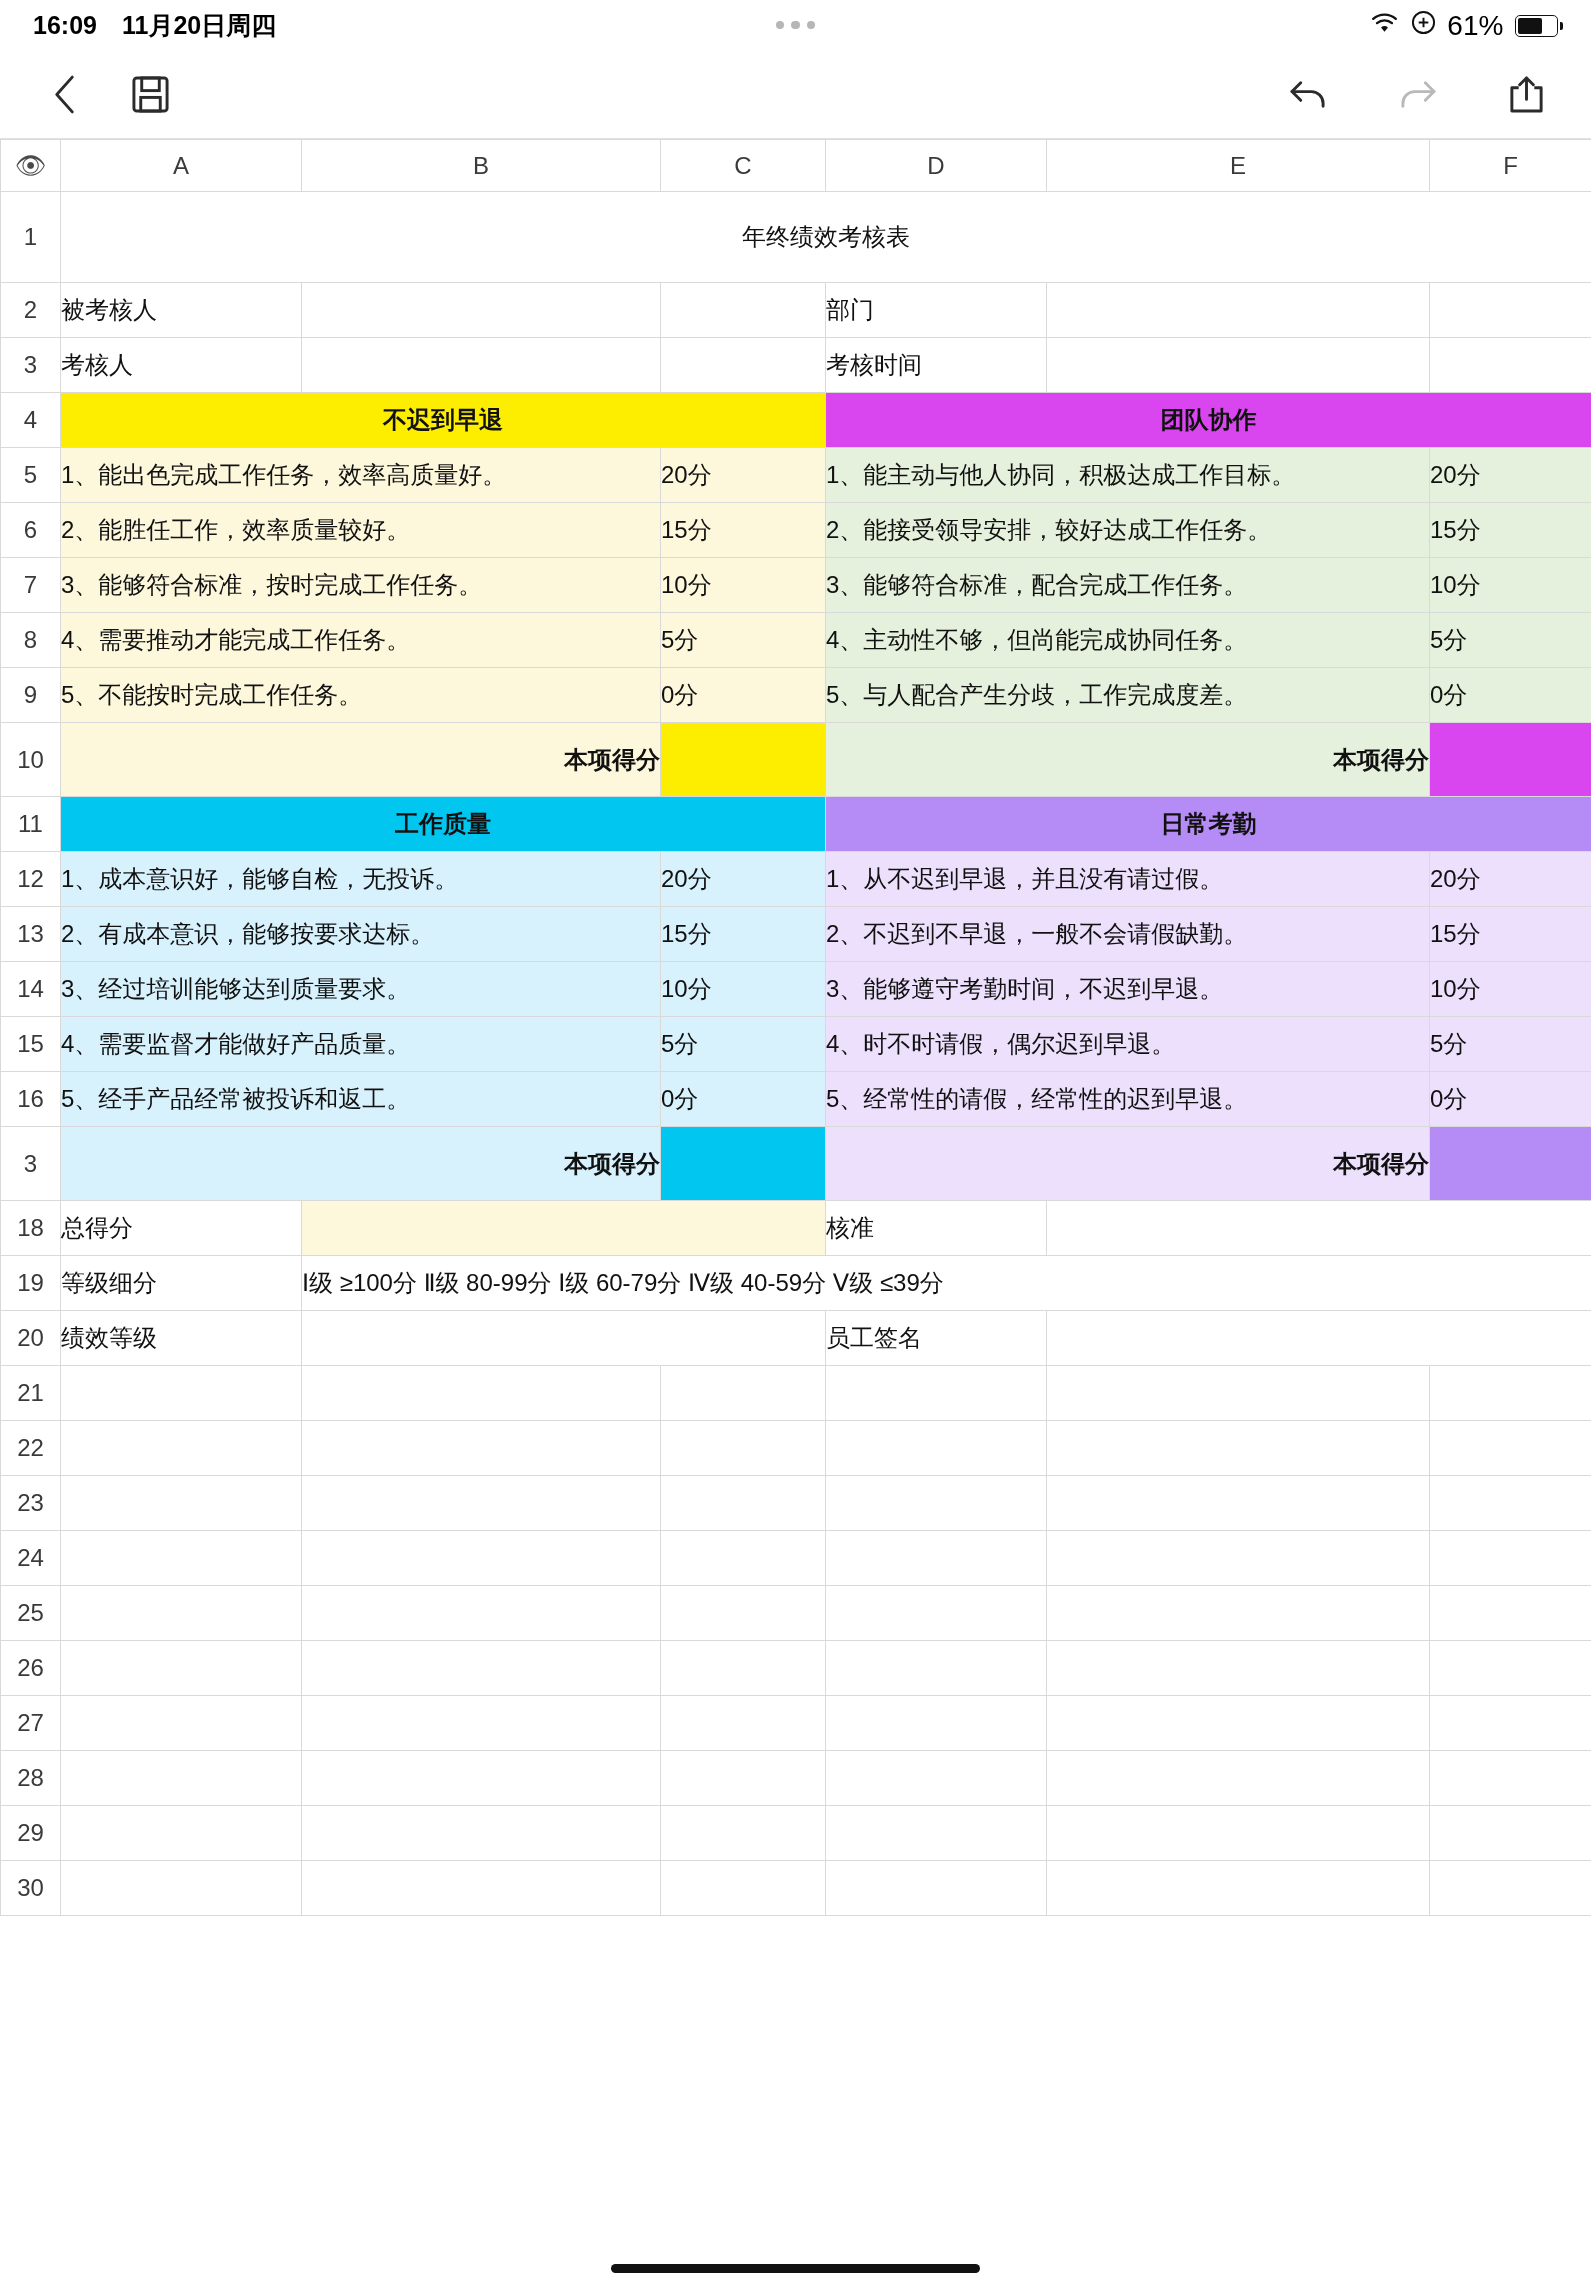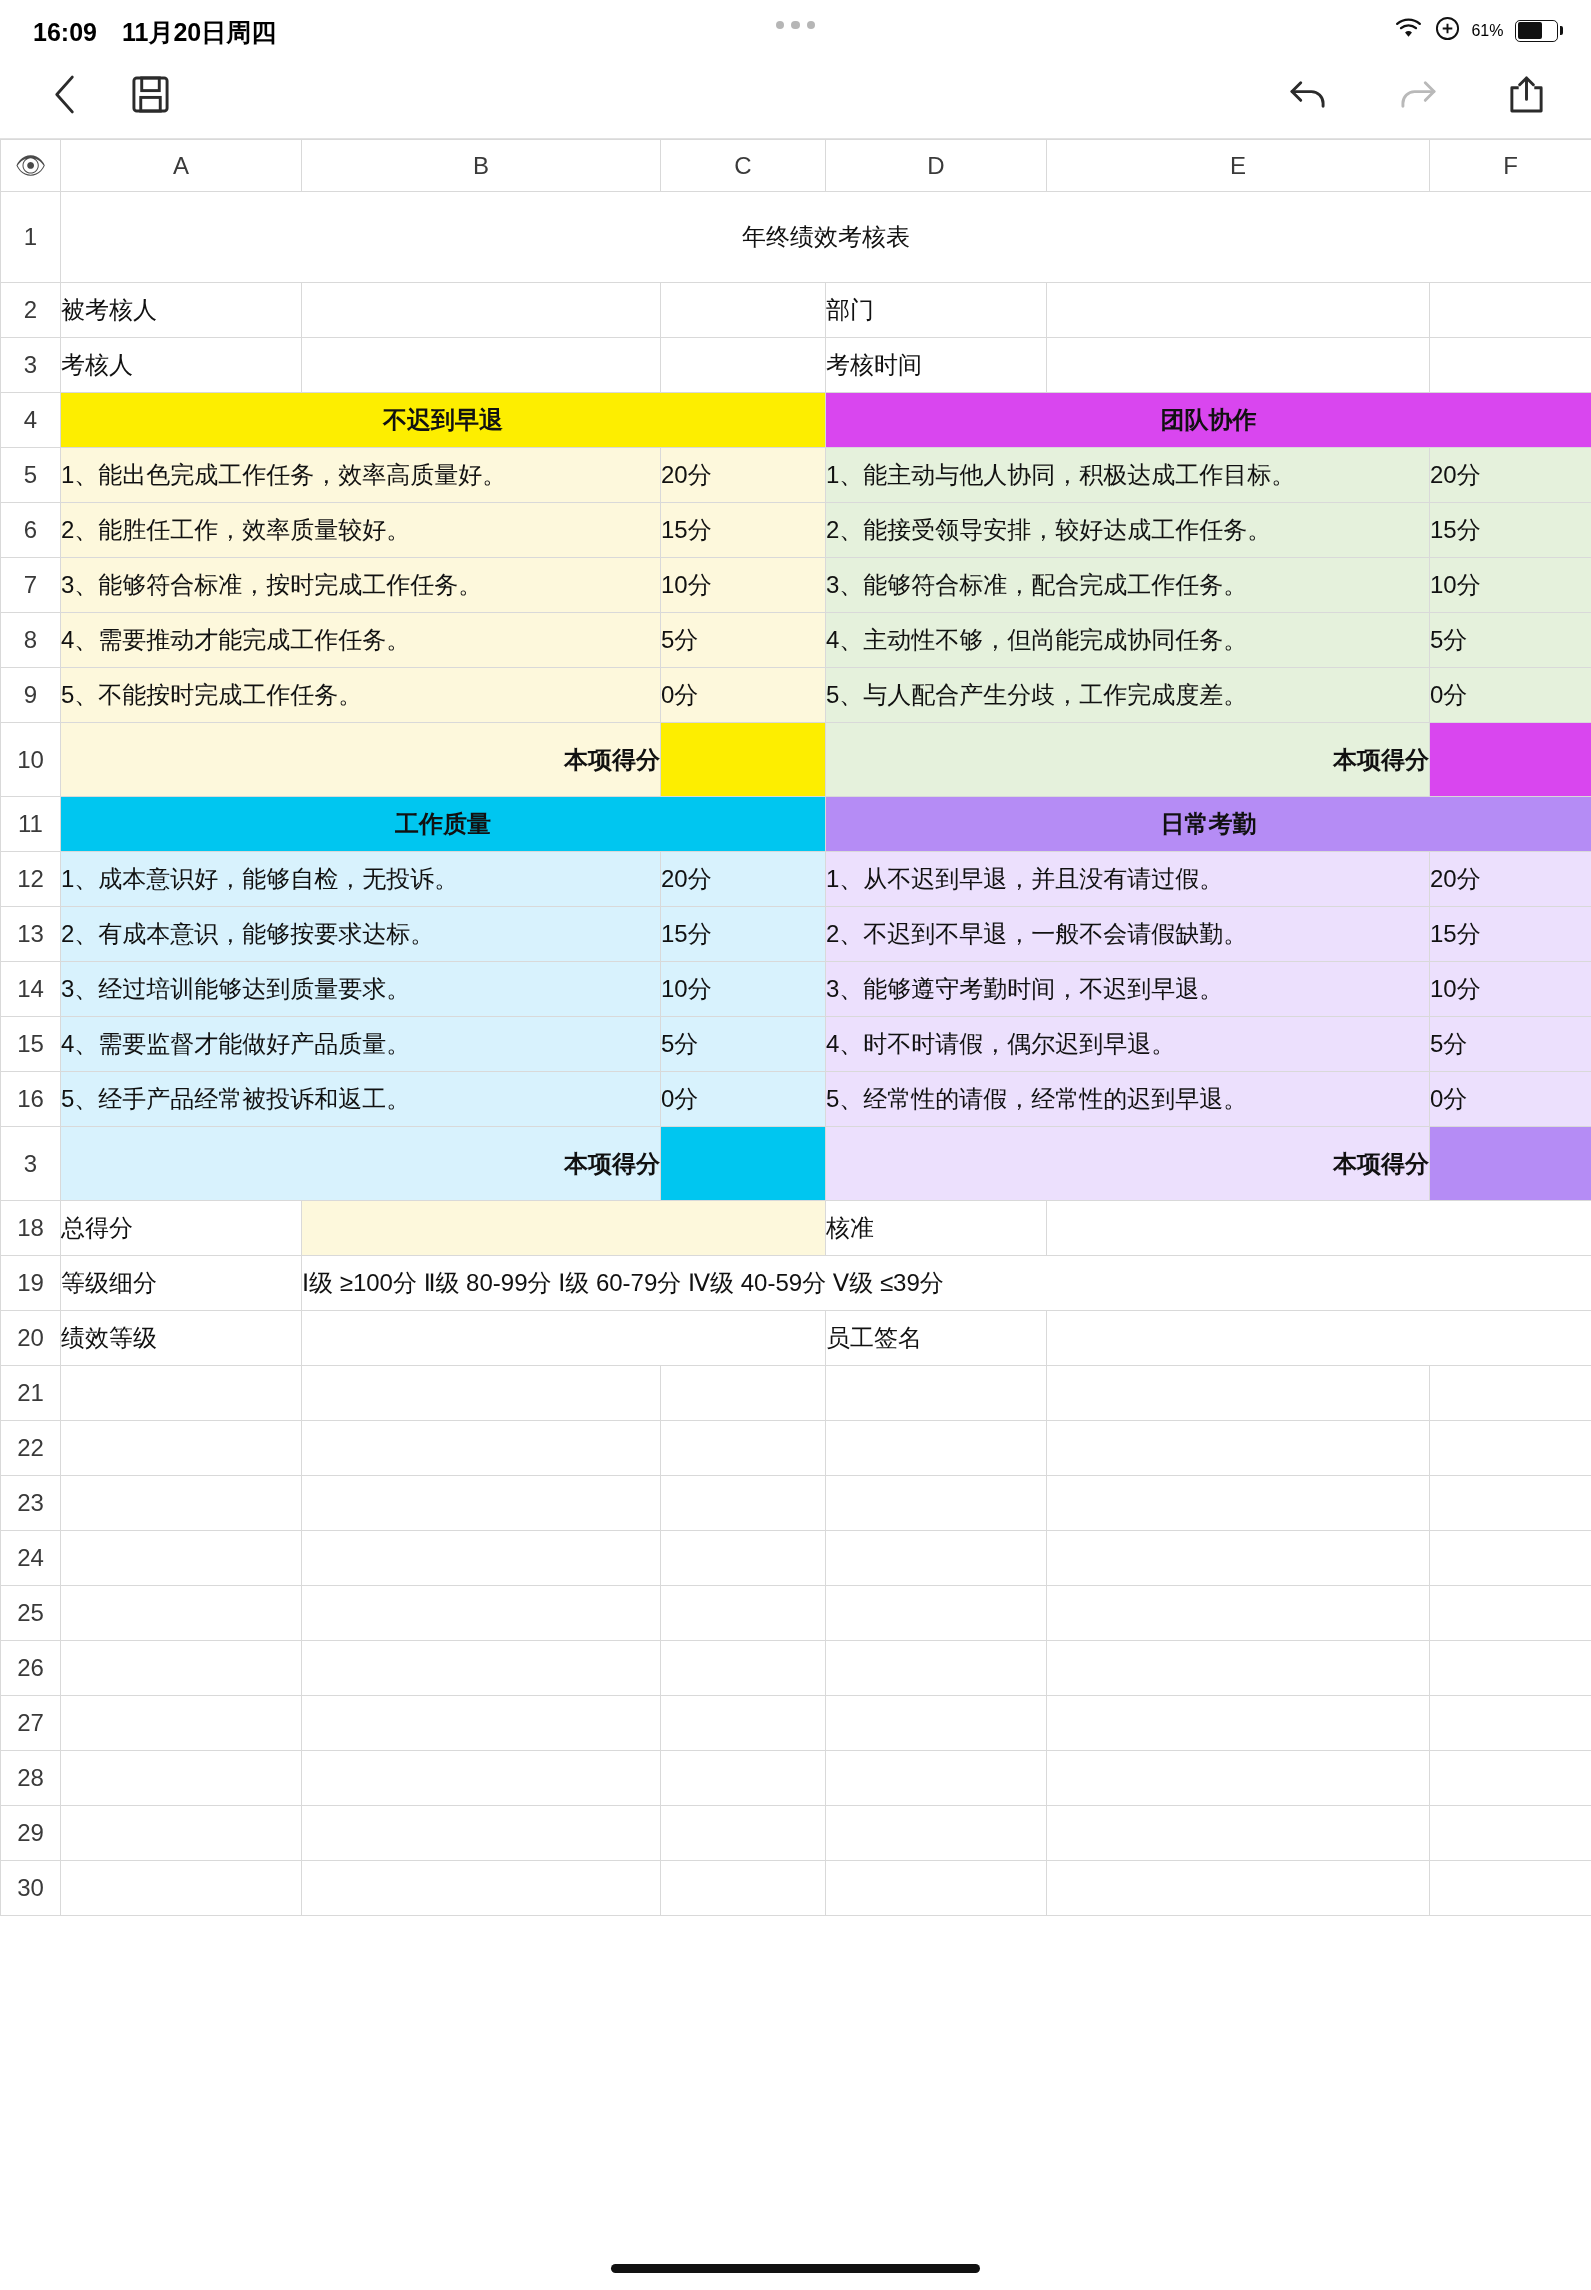--- a/index.html
+++ b/index.html
@@ -7,34 +7,34 @@
     width: 1591px; height: 2290px;
     background: #ffffff;
     font-family: "Liberation Sans", sans-serif;
     overflow: hidden;
   }
   .screen { width: 1591px; height: 2290px; position: relative; display: flex; flex-direction: column; }
 
   
   .statusbar {
     height: 50px; flex: 0 0 50px;
-    display: flex; align-items: flex-start;
-    padding: 16px 33px;
+    display: flex; align-items: flex-end;
+    padding: 8px 33px;
     font-size: 25px; color: #000;
     position: relative;
   }
   .sb-left { display: flex; align-items: center; gap: 25px; font-weight: 600; }
   .sb-center {
     position: absolute; left: 0; right: 0; top: 0; height: 50px;
     display: flex; align-items: center; justify-content: center;
     pointer-events: none;
   }
   .dots { display: flex; gap: 6.8px; }
   .dots i { width: 8.7px; height: 8.7px; border-radius: 50%; background: #b6b6b6; display: block; }
-  .sb-right { margin-left: auto; display: flex; align-items: center; gap: 11.6px; font-size: 16px; }
+  .sb-right { margin-left: auto; display: flex; align-items: center; gap: 11.6px; font-size: 28px; }
   .batt {
     width: 43px; height: 22px; border: 1.9px solid #111; border-radius: 4.9px;
     position: relative; display: inline-block;
   }
   .batt::after {
     content: ""; position: absolute; right: -5.8px; top: 5.8px; width: 2.9px; height: 8.7px;
     background: #111; border-radius: 0 1.9px 1.9px 0;
   }
   .batt i { position: absolute; left: 1.9px; top: 1.9px; bottom: 1.9px; width: 60%; background: #111; border-radius: 1.9px; display: block; }
 

